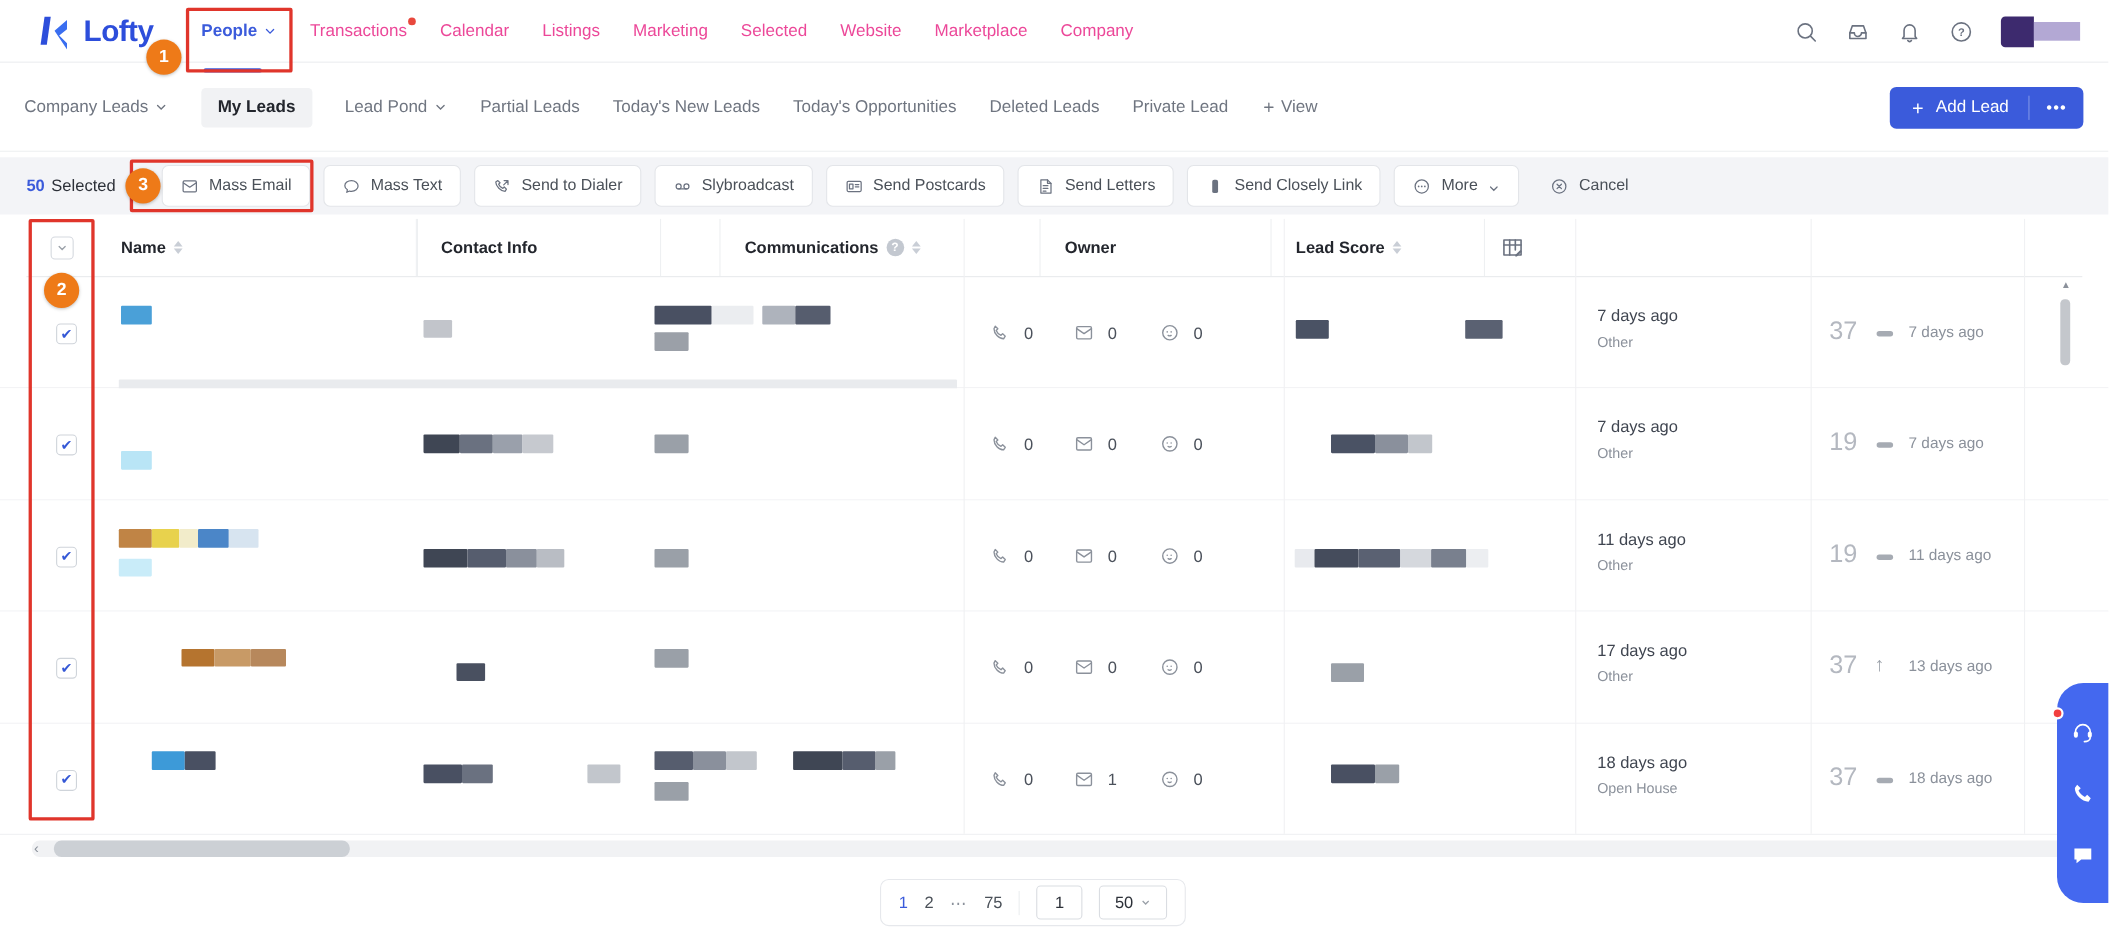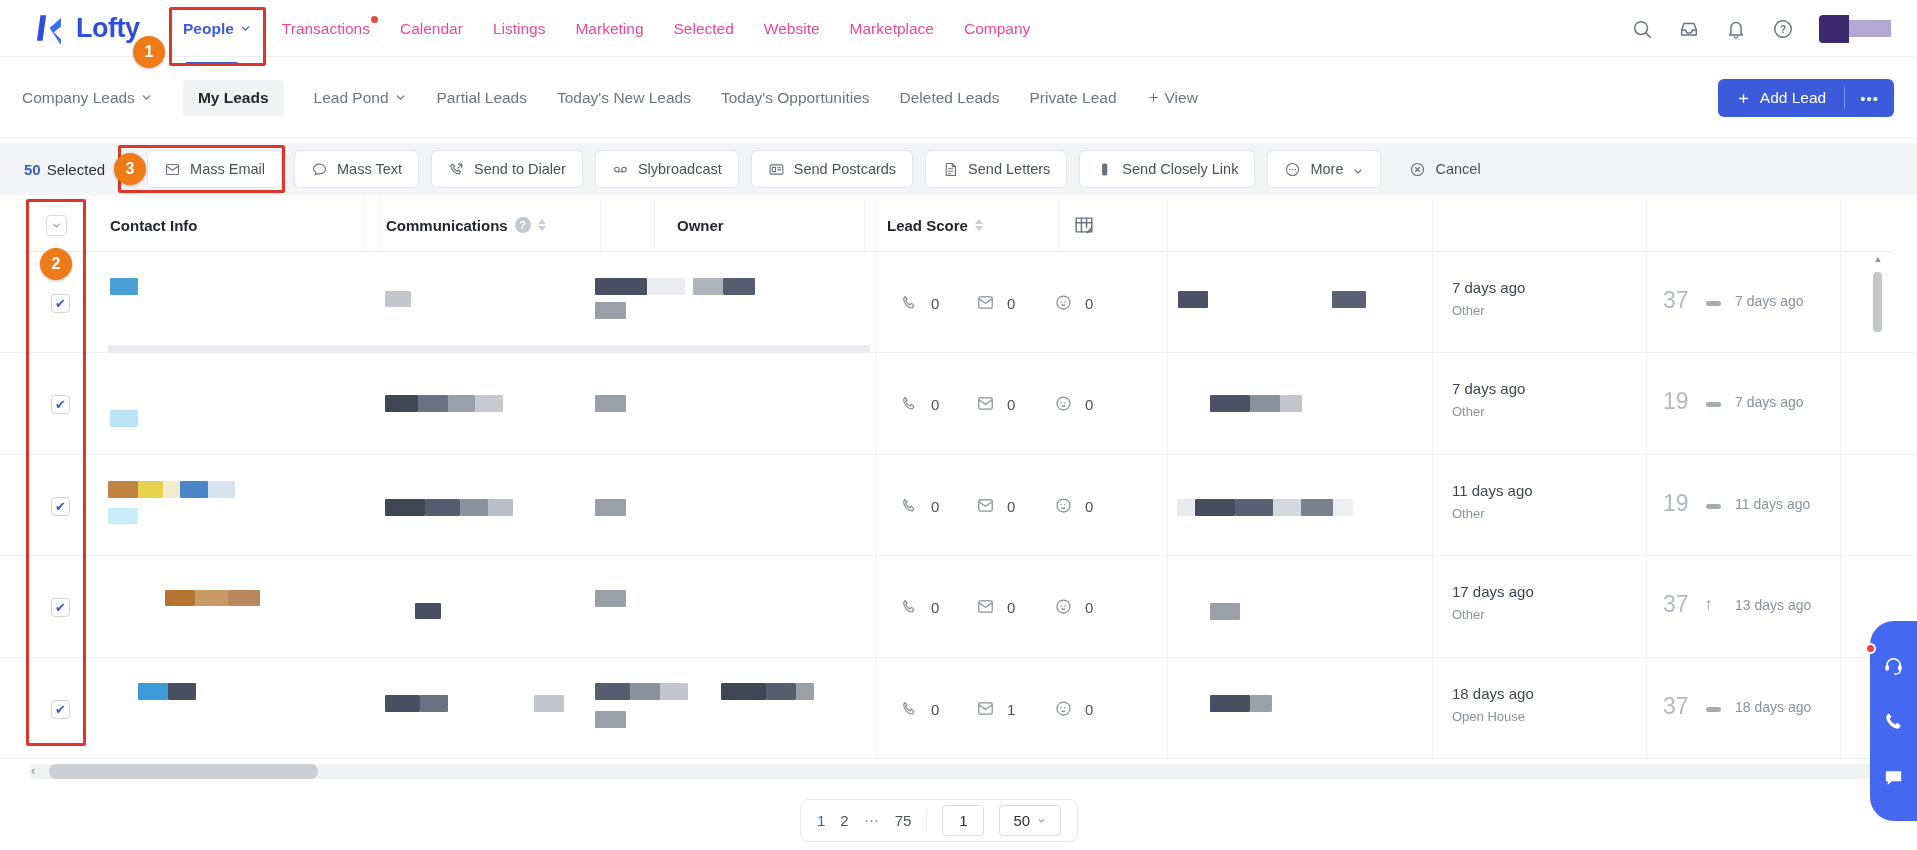--- a/index.html
+++ b/index.html
@@ -341,20 +341,27 @@
       </div>
   </div>
 
   <div class="thead" id="thead">
       <div class="th" style="width: 64px;">
         <div class="sel-all">
           <svg viewBox="0 0 24 24" fill="none" stroke="currentColor" stroke-width="2.5" stroke-linecap="round">
             <path d="M6 9l6 6 6-6"></path>
           </svg>
         </div>
+      </div>
+      <div class="th" style="width: 291px;">
+        <span>Name</span>
+        <span class="carets">
+          <span class="caret-up"></span>
+          <span class="caret-dn"></span>
+        </span>
       </div>
       <div class="th" style="width: 276px;">
         <span>Contact Info</span>
       </div>
       <div class="th" style="width: 291px; align-items: center;">
         <span>Communications</span>
         <span class="help-ic">?</span>
         <span class="carets">
           <span class="caret-up"></span>
           <span class="caret-dn"></span>

